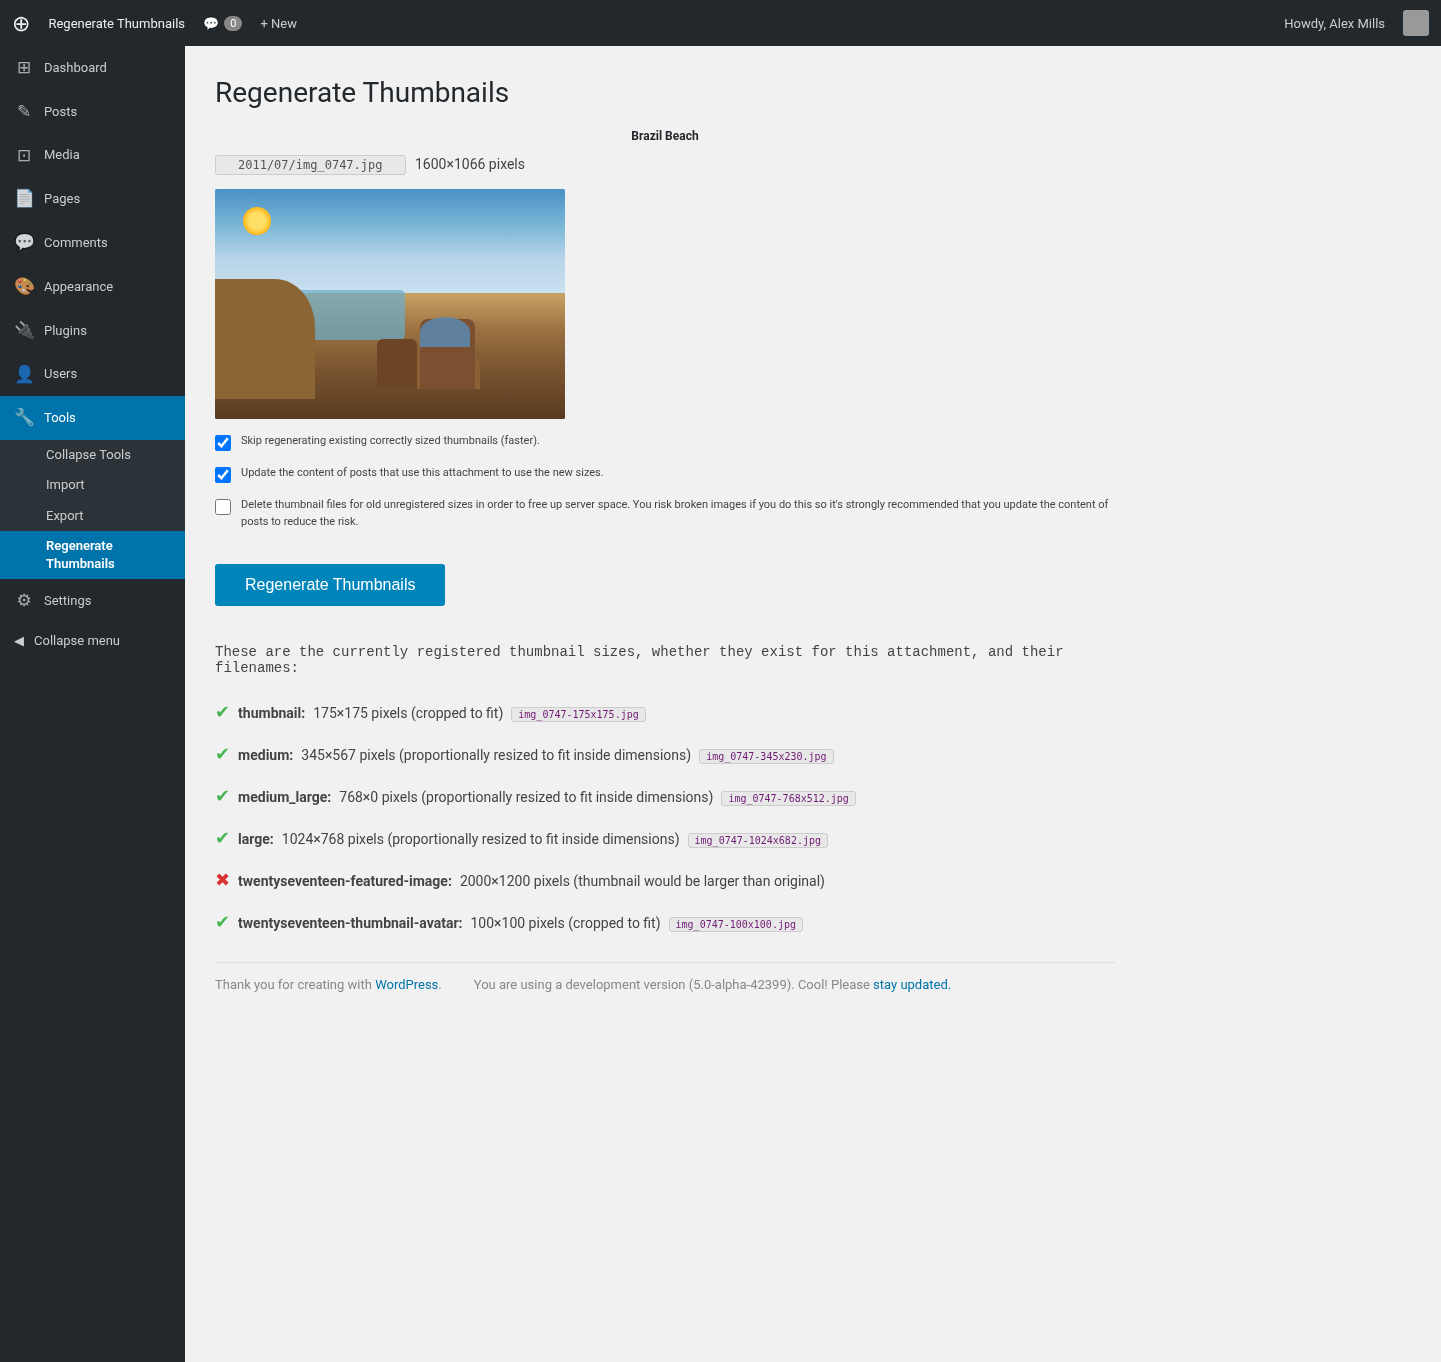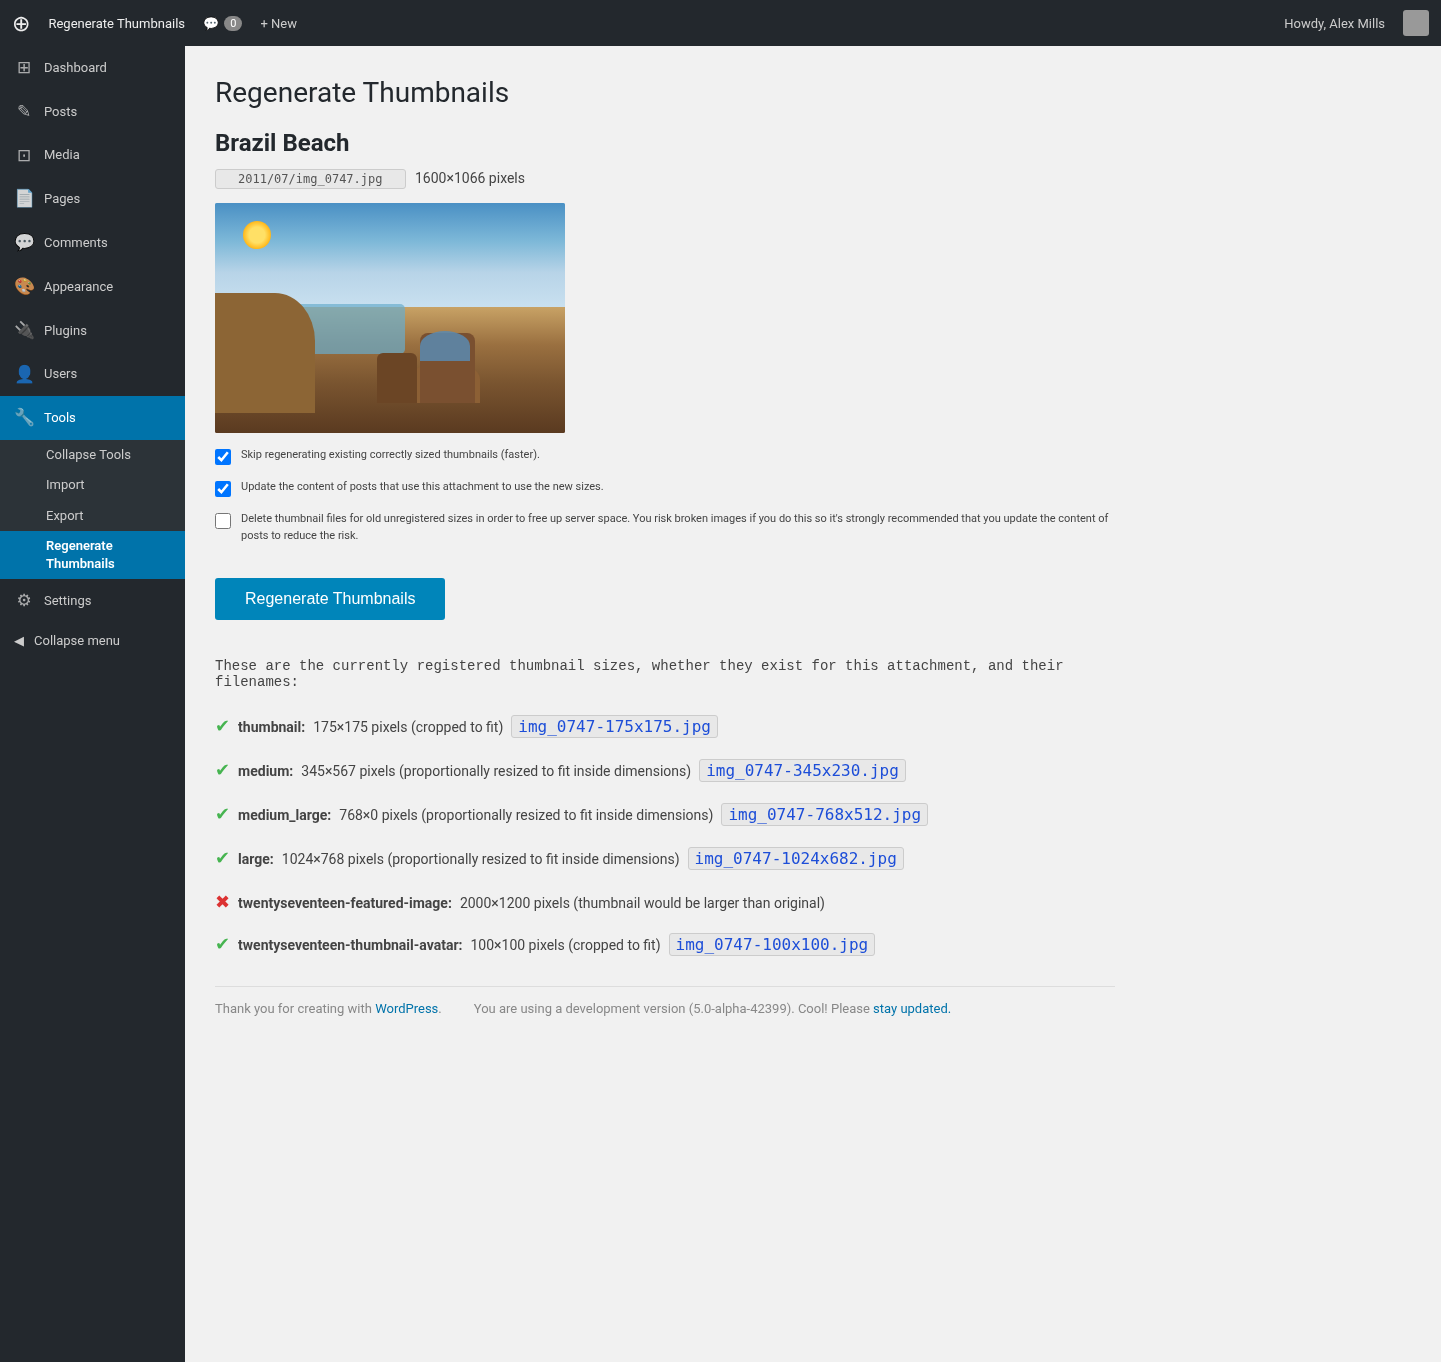--- a/index.html
+++ b/index.html
@@ -64,21 +64,21 @@
     
     #wpcontent {
       flex: 1;
       padding: 30px 30px 30px 30px;
       background: #f1f1f1;
     }
 
     .wrap { max-width: 900px; }
 
     h1.page-title { font-size: 28px; font-weight: 400; color: #23282d; margin-bottom: 20px; }
-    h2.image-title { font-size: 24px; font-weight: 700; color: #23282d; margin-bottom: 12px; }
+    h2.image-title { font-size: 12px; font-weight: 700; color: #23282d; margin-bottom: 12px; text-align: center; }
 
     .file-path {
       display: inline-block;
       background: #e8e8e8;
       border: 1px solid #ccc;
       border-radius: 3px;
       padding: 2px 22px;
       font-family: monospace;
       font-size: 12px;
       color: #555;
@@ -151,22 +151,22 @@
     .x-icon { color: #dc3232; font-size: 18px; flex-shrink: 0; }
     .thumb-name { font-weight: 700; }
     .thumb-desc { color: #444; margin-top: 17px; }
     .thumb-file {
       display: inline-block;
       background: #e8e8e8;
       border: 1px solid #ccc;
       border-radius: 3px;
       padding: 1px 6px;
       font-family: monospace;
-      font-size: 16px;
-      color: #1d4ed8;
+      font-size: 10px;
+      color: #701a75;
     }
 
     
     #wpfooter {
       border-top: 1px solid #ddd;
       padding: 14px 0 10px;
       margin-top: 30px;
       font-size: 13px;
       color: #888;
       display: flex;

